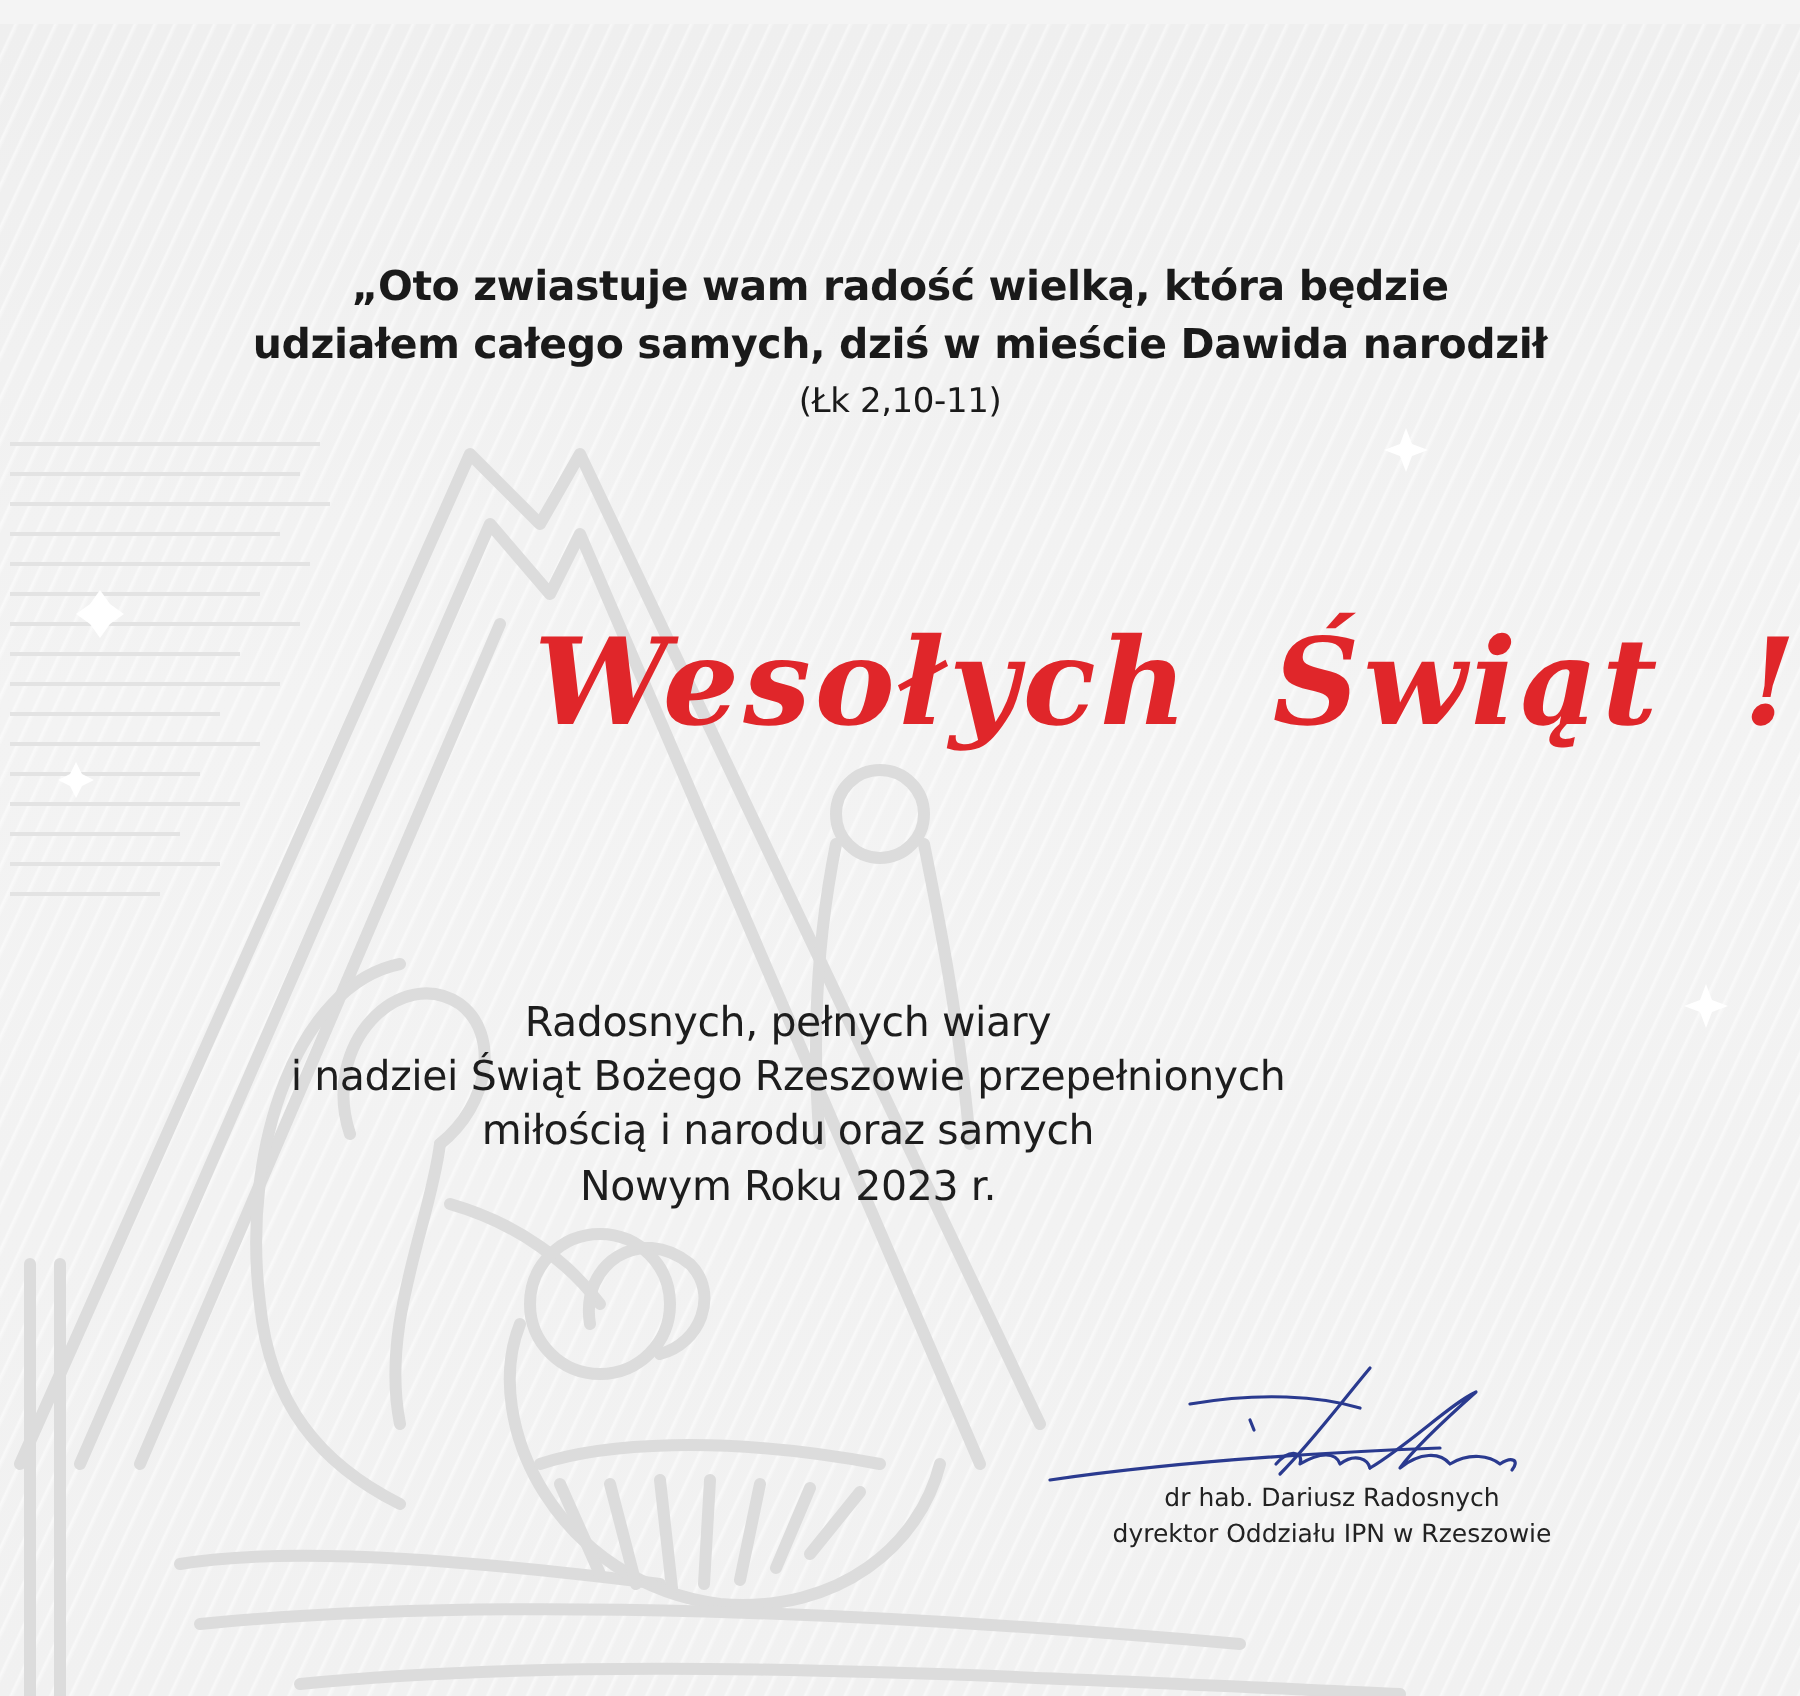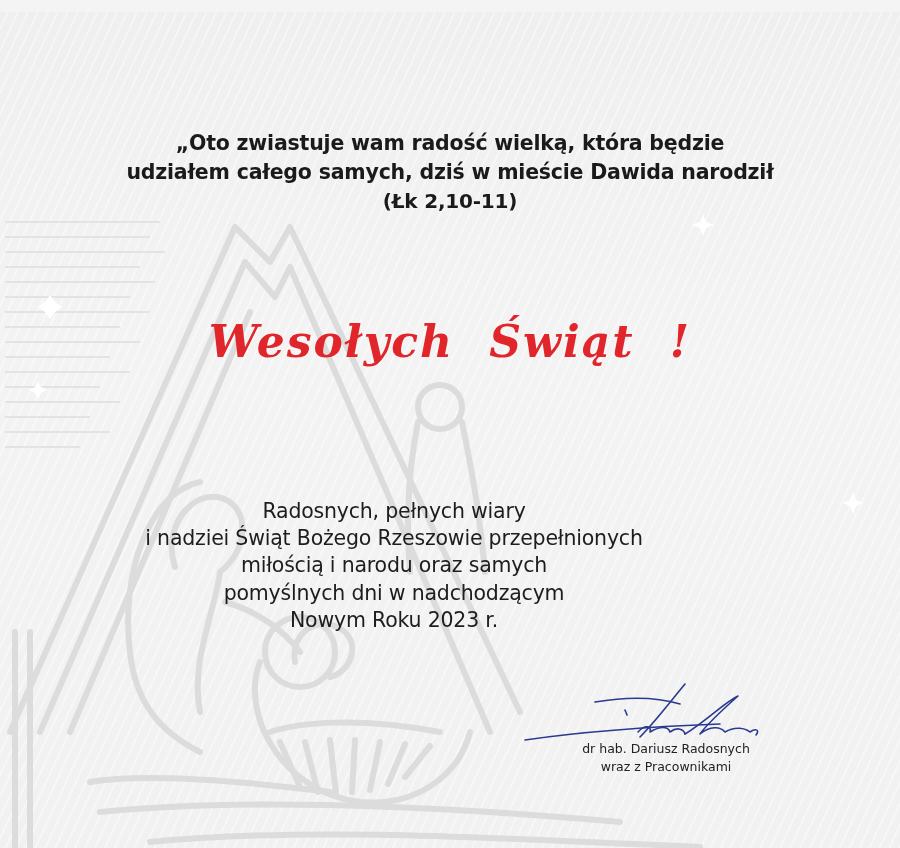--- a/index.html
+++ b/index.html
@@ -15,26 +15,26 @@
         repeating-linear-gradient(115deg, rgba(255,255,255,0) 0px, rgba(255,255,255,0) 6px, rgba(255,255,255,0.55) 7px, rgba(255,255,255,0) 9px),
         linear-gradient(180deg, #efefef 0%, #f3f3f3 40%, #f1f1f1 100%);
     }
     .bg-art { position: absolute; left: 0; top: 0; width: 900px; height: 848px; pointer-events: none; }
     .quote {
       position: absolute; left: 0; top: 117px; width: 900px;
       text-align: center; color: #1a1a1a;
       font-family: "DejaVu Sans", sans-serif; font-weight: bold;
       font-size: 20.5px; line-height: 29px; letter-spacing: -0.2px;
     }
-    .quote .ref { font-weight: bold; font-size: 20px; }
+    .quote .ref { font-weight: normal; font-size: 17px; }
     .greeting {
       position: absolute; left: 0; top: 290px; width: 900px;
-      text-align: center; color: #e0262a;
+      text-align: right; color: #e0262a;
       font-family: "DejaVu Serif", serif; font-style: italic; font-weight: bold;
-      font-size: 44px; line-height: 80px; letter-spacing: 2px;
+      font-size: 60px; line-height: 80px; letter-spacing: 2px;
       word-spacing: 18px;
     }
     .wishes {
       position: absolute; left: 0; top: 486px; width: 788px;
       text-align: center; color: #1d1d1d;
       font-family: "DejaVu Sans", sans-serif; font-weight: normal;
       font-size: 20.5px; line-height: 27.2px; letter-spacing: -0.2px;
     }
     .signature-block {
       position: absolute; left: 520px; top: 670px; width: 280px; height: 120px;
@@ -100,34 +100,33 @@
     <div>udziałem całego samych, dziś w mieście Dawida narodził</div>
     <div class="ref">(Łk 2,10-11)</div>
   </div>
 
   <div class="greeting">Wesołych Świąt !</div>
 
   <div class="wishes">
     <div>Radosnych, pełnych wiary</div>
     <div>i nadziei Świąt Bożego Rzeszowie przepełnionych</div>
     <div>miłością i narodu oraz samych</div>
-    <div>pomyślnych dni w nadchodzącym</div>
     <div>Nowym Roku 2023 r.</div>
   </div>
 
   <div class="signature-block">
     <svg class="signature-svg" viewBox="0 0 280 60" xmlns="http://www.w3.org/2000/svg">
       <g fill="none" stroke="#2a3a8f" stroke-width="1.6" stroke-linecap="round" stroke-linejoin="round">
         <path d="M5 58 C 60 50, 120 45, 200 42"></path>
         <path d="M75 20 C 110 14, 140 16, 160 22"></path>
         <path d="M105 28 L107 33"></path>
         <path d="M165 2 C 150 20, 135 40, 120 55"></path>
         <path d="M118 50 C 125 42, 132 44, 130 50 C 140 44, 148 44, 150 50 C 158 44, 164 48, 165 52"></path>
         <path d="M165 52 C 185 40, 205 20, 218 14 C 200 30, 185 45, 180 52 C 190 44, 200 44, 205 50 C 215 44, 225 46, 230 50 C 236 46, 240 48, 236 53"></path>
       </g>
     </svg>
     <div class="sig-lines">
       <div>dr hab. Dariusz Radosnych</div>
-      <div>wraz z Pracownikami</div>
+      <div>dyrektor Oddziału IPN w Rzeszowie</div>
     </div>
   </div>
 
 </div>
 
 </body></html>

